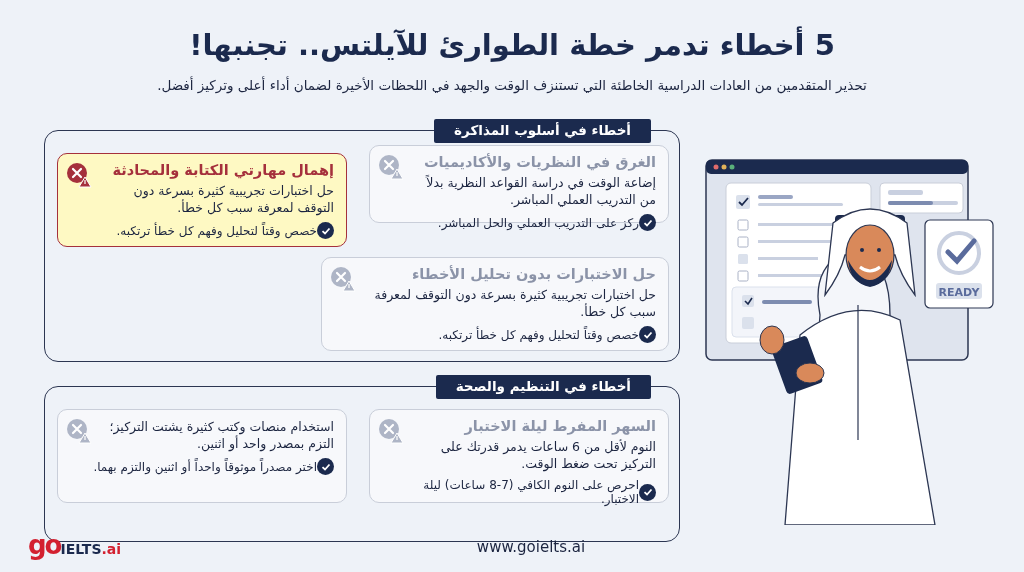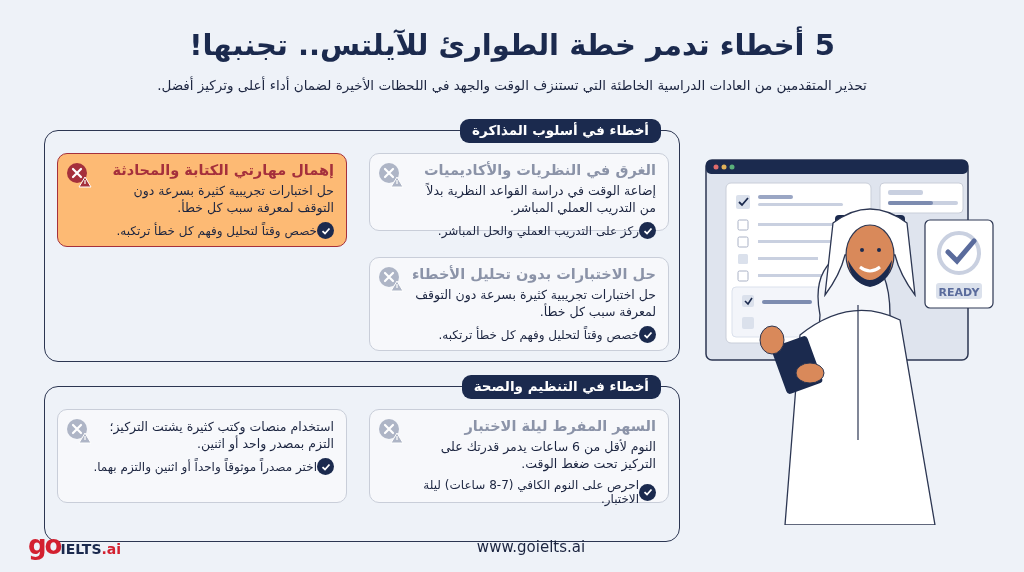--- a/index.html
+++ b/index.html
@@ -20,29 +20,29 @@
     text-align: center; font-size: 13.5px; color: #1c2540;
   }
   .section {
     position: absolute; left: 44px; width: 636px;
     border: 1.5px solid #2c3652; border-radius: 14px;
     background: transparent;
   }
   .sec1 { top: 130px; height: 232px; }
   .sec2 { top: 386px; height: 156px; }
   .sec-label {
-    position: absolute; top: -12px; right: 18px;
+    position: absolute; top: -12px; right: 28px;
     background: #1b2a4e; color: #fff; font-size: 13.5px; font-weight: bold;
-    padding: 3px 12px 5px; border-radius: 9px; white-space: nowrap;
+    padding: 3px 20px 5px; border-radius: 2px; white-space: nowrap;
   }
   .card {
     position: absolute; border-radius: 10px; background: #f7f8fb;
     border: 1.5px solid #c9ced9; padding: 6px 12px 6px 12px;
   }
-  .card.danger { border-color: #a5303c; background: #fdba74; }
+  .card.danger { border-color: #a5303c; background: #fef9c3; }
   .card-title { font-size: 14.5px; font-weight: bold; color: #8b93a8; line-height: 20px; }
   .card.danger .card-title { color: #a5303c; }
   .card-body { font-size: 12.5px; color: #1c2540; line-height: 17px; margin-top: 2px; padding-left: 30px; }
   .card-tip { font-size: 12px; color: #1c2540; margin-top: 6px; display: flex; align-items: center; }
   .tip-check {
     width: 17px; height: 17px; border-radius: 50%; background: #1b2a4e;
     display: inline-flex; align-items: center; justify-content: center; flex-shrink: 0;
   }
   .x-badge {
     position: absolute; top: 8px; left: 8px; width: 26px; height: 26px;
@@ -56,21 +56,21 @@
 </style>
 </head>
 <body>
 
 <div class="title">5 أخطاء تدمر خطة الطوارئ للآيلتس.. تجنبها!</div>
 <div class="subtitle">تحذير المتقدمين من العادات الدراسية الخاطئة التي تستنزف الوقت والجهد في اللحظات الأخيرة لضمان أداء أعلى وتركيز أفضل.</div>
 
 <div class="section sec1">
   <div class="sec-label">أخطاء في أسلوب المذاكرة</div>
 
-  <div class="card" style="right:10px; top:22px; width:300px; height:78px;">
+  <div class="card" style="right:10px; top:14px; width:300px; height:78px;">
     <svg class="x-badge" viewBox="0 0 26 26">
       <circle cx="11" cy="11" r="10" fill="#aeb5c6"></circle>
         <path d="M7 7 L15 15 M15 7 L7 15" stroke="#fff" stroke-width="2.2" stroke-linecap="round"></path>
       <path d="M19 15 L25 25 L13 25 Z" fill="#aeb5c6" stroke="#fff" stroke-width="1"></path>
         <rect x="18.4" y="18" width="1.2" height="4" fill="#fff"></rect>
     </svg>
     <div class="card-title">الغرق في النظريات والأكاديميات</div>
     <div class="card-body">إضاعة الوقت في دراسة القواعد النظرية بدلاً من التدريب العملي المباشر.</div>
     <div class="card-tip">
       <span class="tip-check">
@@ -94,21 +94,21 @@
     <div class="card-tip">
       <span class="tip-check">
           <svg width="10" height="10" viewBox="0 0 10 10">
             <path d="M1.5 5.2 L4 7.5 L8.5 2.5" stroke="#fff" stroke-width="1.8" fill="none"></path>
           </svg>
         </span>
       <span>خصص وقتاً لتحليل وفهم كل خطأ ترتكبه.</span>
     </div>
   </div>
 
-  <div class="card" style="right:10px; top:126px; width:300px; height:94px;">
+  <div class="card" style="right:10px; top:126px; width:348px; height:94px;">
     <svg class="x-badge" viewBox="0 0 26 26">
       <circle cx="11" cy="11" r="10" fill="#aeb5c6"></circle>
         <path d="M7 7 L15 15 M15 7 L7 15" stroke="#fff" stroke-width="2.2" stroke-linecap="round"></path>
       <path d="M19 15 L25 25 L13 25 Z" fill="#aeb5c6" stroke="#fff" stroke-width="1"></path>
         <rect x="18.4" y="18" width="1.2" height="4" fill="#fff"></rect>
     </svg>
     <div class="card-title">حل الاختبارات بدون تحليل الأخطاء</div>
     <div class="card-body">حل اختبارات تجريبية كثيرة بسرعة دون التوقف لمعرفة سبب كل خطأ.</div>
     <div class="card-tip">
       <span class="tip-check">

